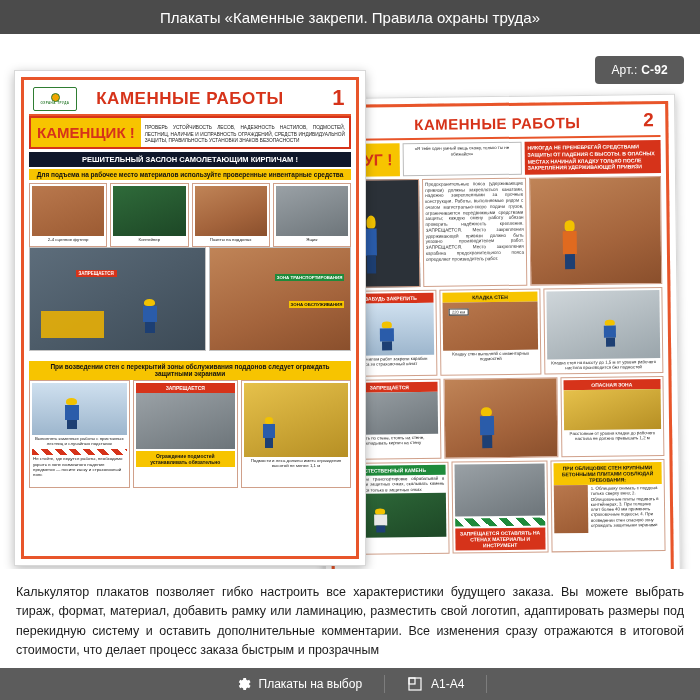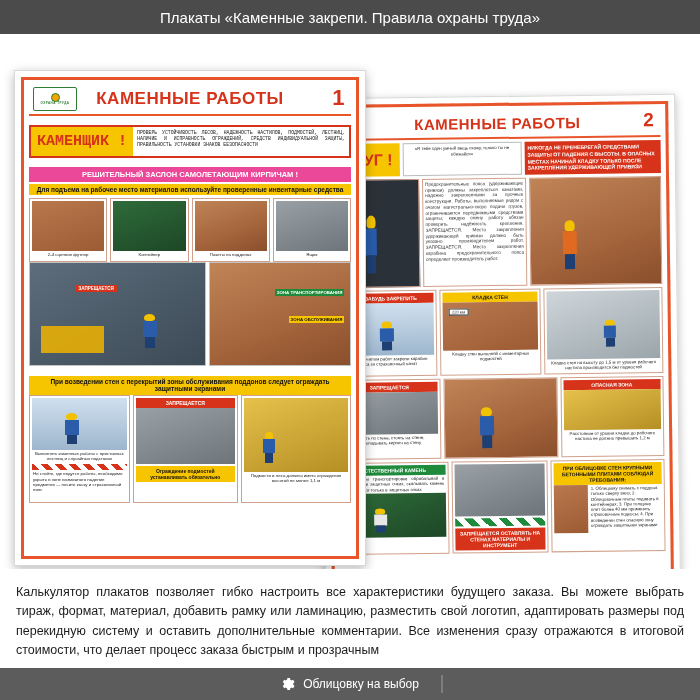--- a/index.html
+++ b/index.html
@@ -113,21 +113,21 @@
   .logo .lt { font-size:3px; color:#2f7d32; line-height:1.1; text-align:center;}
 
   
   .band {
     background:#e8552a; color:#fff;
     font-size:7.5px; font-weight:bold; text-align:center;
     padding:3px 4px; margin:3px 0 2px;
     text-transform:uppercase;
     line-height:1.2;
   }
-  .band.red { background:#ec4899; }
+  .band.red { background:#0f172a; }
   .yellowbar {
     background:#f7c400;
     color:#111;
     font-size:6.5px;
     font-weight:bold;
     padding:2px 3px;
     text-align:center;
     line-height:1.15;
   }
   .note {
@@ -179,22 +179,22 @@
     background:#f7c400;color:#111;font-size:5px;font-weight:bold;
     padding:2px;text-align:center;line-height:1.2;
   }
   .hdr-grn {
     background:#1f8a3b;color:#fff;font-size:5px;font-weight:bold;
     padding:2px;text-align:center;line-height:1.2;
   }
 
   
   .kamen-box {
-    border:2px solid #d6331a; margin:9px 0;
-    display:flex; align-items:flex-start;font-family:Liberation Mono, monospace;
+    border:2px solid #d6331a; margin:0 0;
+    display:flex; align-items:flex-end;
   }
   .kamen-word {
     background:#f7c400; color:#d6331a;
     font-size:15px; font-weight:bold;
     padding:6px 6px; display:flex; align-items:center;
     white-space:nowrap;
   }
   .kamen-text { font-size:4.8px; padding:3px 4px; line-height:1.3; color:#222; flex:1; text-align:justify;}
 
   .equip { display:flex; gap:3px; margin-top:3px;}
@@ -254,20 +254,23 @@
 </style>
 </head>
 <body>
 
 <div class="header">
   <span>Плакаты «Каменные закрепи. Правила охраны труда»</span>
 </div>
 
 <div class="stage">
 
+  <div class="art-badge">
+    <span>Арт.: </span><b>С-92</b>
+  </div>
 
   <div class="poster" id="poster2">
     <div class="poster-inner">
       <div class="p-title">
         <span>КАМЕННЫЕ РАБОТЫ</span>
         <span class="p-num">2</span>
       </div>
 
       <div class="drug-row">
         <div class="drug-word">ДРУГ !</div>
@@ -470,17 +473,26 @@
 
 <div class="desc">Калькулятор плакатов позволяет гибко настроить все характеристики будущего заказа. Вы можете выбрать тираж, формат, материал, добавить рамку или ламинацию, разместить свой логотип, адаптировать размеры под перекидную систему и оставить дополнительные комментарии. Все изменения сразу отражаются в итоговой стоимости, что делает процесс заказа быстрым и прозрачным</div>
 
 <div class="footer">
   <div class="f-item">
     <span class="f-ico">
       <svg viewBox="0 0 24 24" width="16" height="16" fill="#ffffff">
           <path d="M12 8a4 4 0 104 4 4 4 0 00-4-4zm9.4 4a7.4 7.4 0 00-.1-1.2l2-1.6-2-3.4-2.4 1a7.6 7.6 0 00-2-1.2L16.5 3h-4l-.4 2.6a7.6 7.6 0 00-2 1.2l-2.4-1-2 3.4 2 1.6a7.4 7.4 0 000 2.4l-2 1.6 2 3.4 2.4-1a7.6 7.6 0 002 1.2l.4 2.6h4l.4-2.6a7.6 7.6 0 002-1.2l2.4 1 2-3.4-2-1.6a7.4 7.4 0 00.1-1.2z"></path>
         </svg>
     </span>
-    <span>Облицовку на выбор</span>
+    <span>Плакаты на выбор</span>
   </div>
   <div class="f-sep"></div>
+  <div class="f-item">
+    <span class="f-ico">
+      <svg viewBox="0 0 24 24" width="16" height="16" fill="none" stroke="#ffffff" stroke-width="1.8">
+          <rect x="3" y="3" width="18" height="18"></rect>
+          <rect x="3" y="3" width="9" height="9"></rect>
+        </svg>
+    </span>
+    <span>А1-А4</span>
+  </div>
   <div class="f-sep"></div>
 </div>
 
 </body></html>

